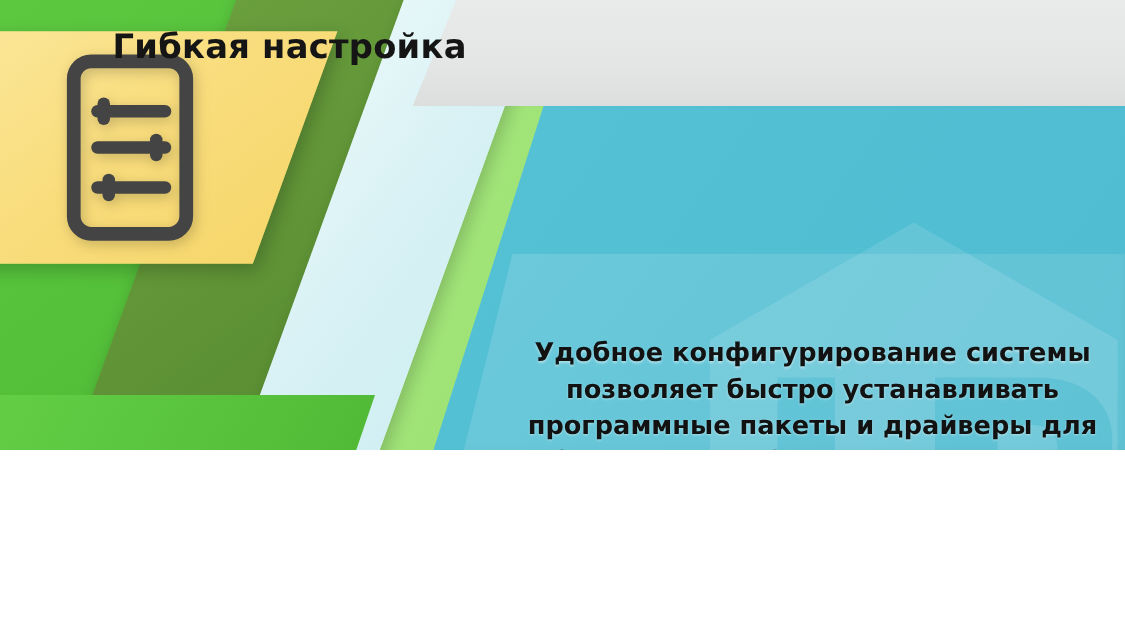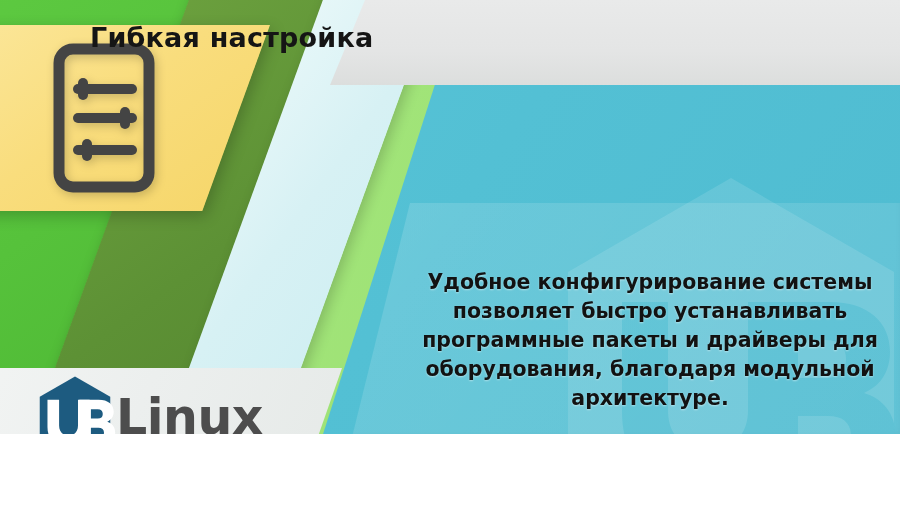--- a/index.html
+++ b/index.html
@@ -3,21 +3,21 @@
 <meta charset="utf-8">
 <style>
   html, body {
     margin: 0;
     padding: 0;
     background: #ffffff;
   }
   #slide {
     position: relative;
     width: 900px;
-    height: 434px;
+    height: 360px;
     overflow: hidden;
     background: #ffffff;
     font-family: "DejaVu Sans", "Liberation Sans", sans-serif;
   }
 
   
   .band {
     position: absolute;
     top: -80px;
     height: 680px;

